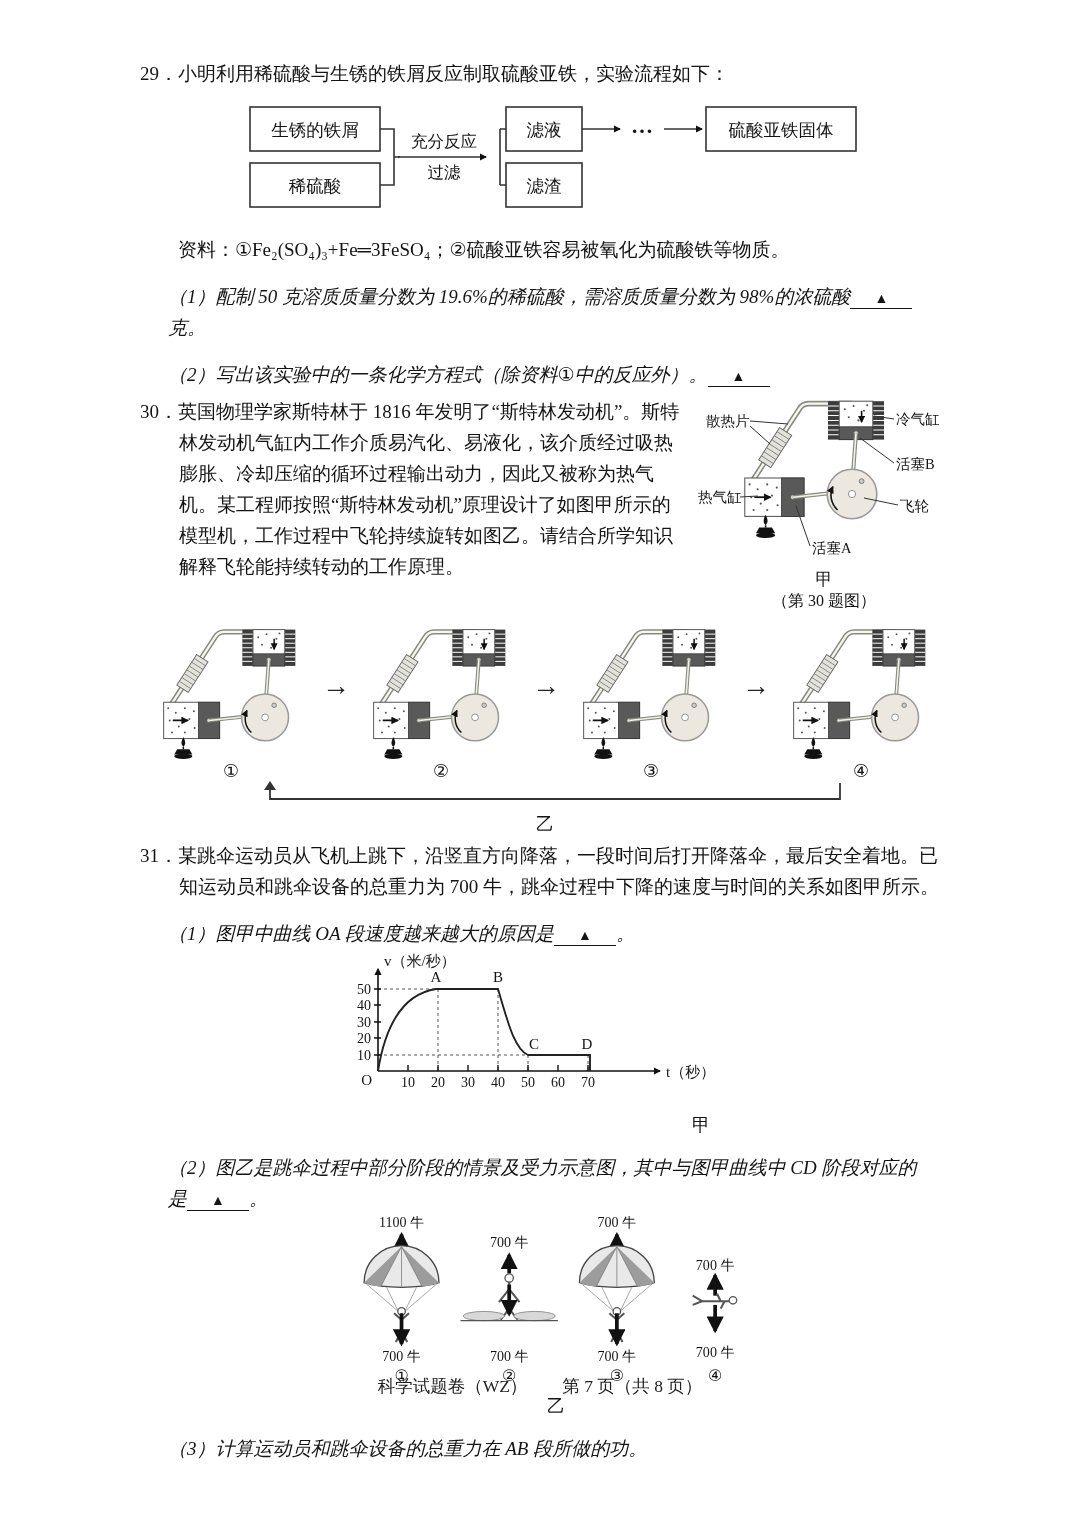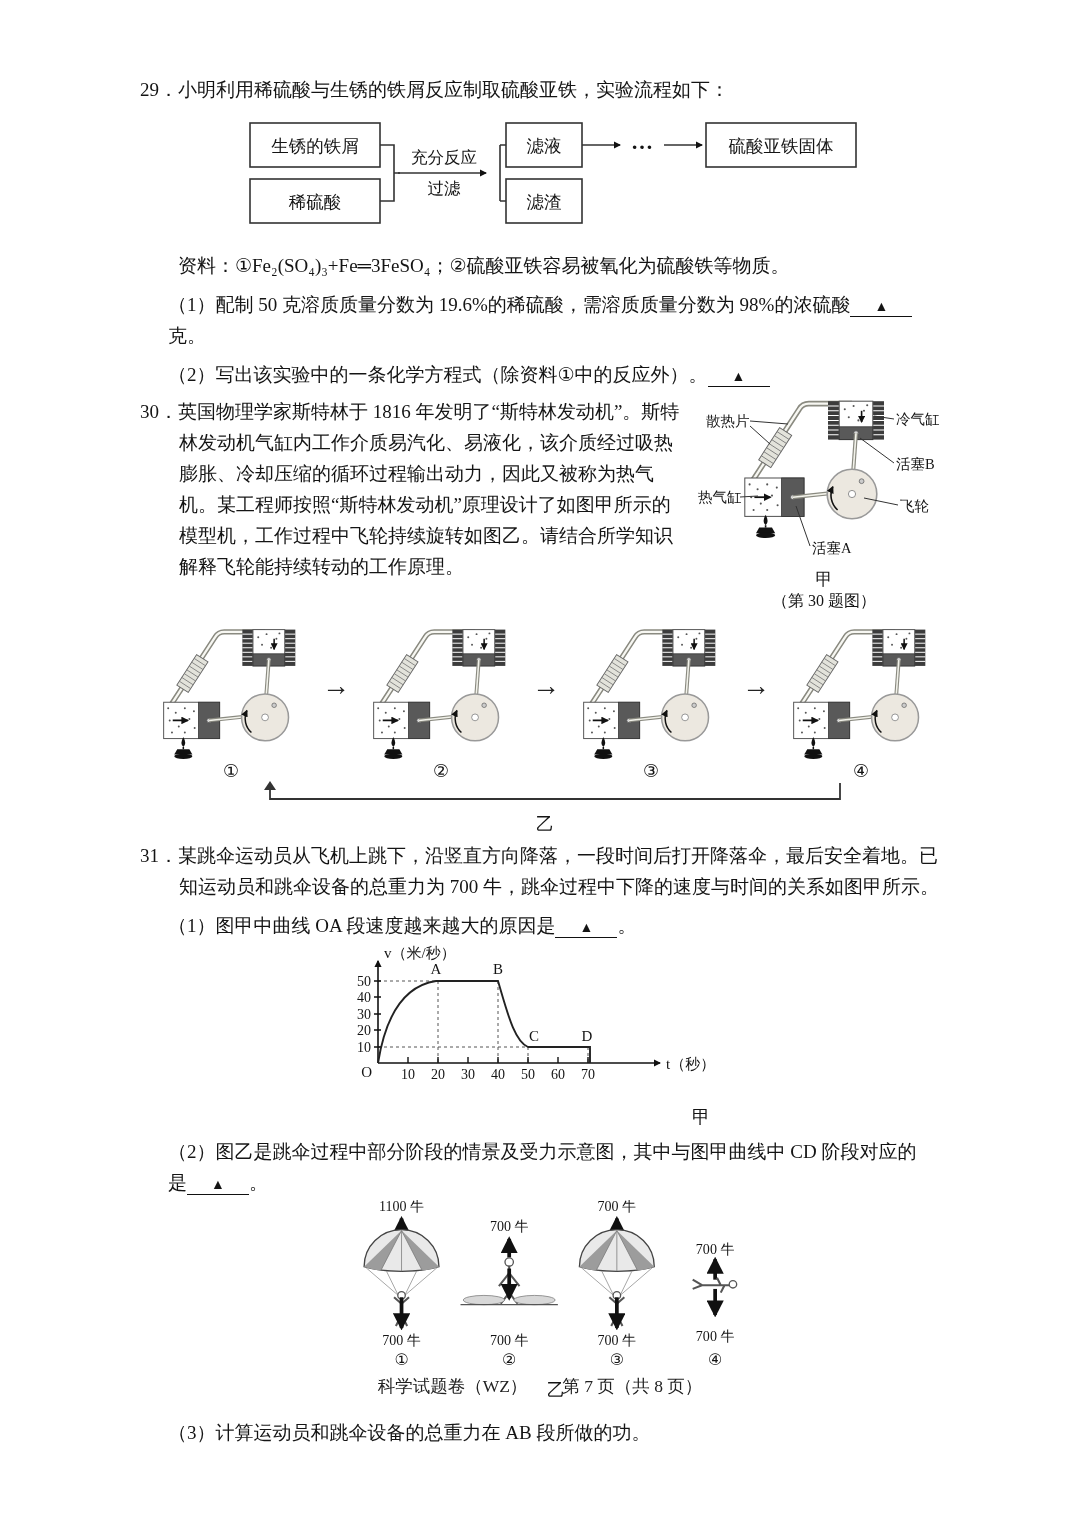--- a/index.html
+++ b/index.html
@@ -1,20 +1,20 @@
 <!DOCTYPE html>
 <html><head>
 <meta charset="utf-8">
 <style>
   html,body{margin:0;padding:0;background:#fff;}
   body{width:1080px;height:1527px;position:relative;overflow:hidden;
        font-family:"Liberation Serif","DejaVu Serif","DejaVu Sans",serif;color:#141414;}
-  .content{padding:74px 130px 0 140px;font-size:19px;line-height:31px;}
+  .content{padding:58px 130px 0 140px;font-size:19px;line-height:31px;}
   .stem{padding-left:39px;text-indent:-39px;margin:0;}
-  .subq{margin:8px 0 0 28px;}
+  .subq{margin:16px 0 0 28px;font-style:italic;}
   .info{margin:10px 0 0 38px;}
   .blank{display:inline-block;min-width:50px;border-bottom:1.6px solid #111;
          text-align:center;font-size:14px;line-height:14px;padding:0 6px 2px;vertical-align:baseline;}
   .flowwrap{margin:14px 0 0 108px;text-decoration:underline;}
   svg text{font-family:"Liberation Serif","DejaVu Serif","DejaVu Sans",serif;fill:#141414;}
   .fig30{float:right;width:252px;margin:-8px 0 8px 16px;text-align:center;}
   .figcap{font-size:17px;line-height:22px;}
   .figcap2{font-size:16px;line-height:20px;}
   .seqrow{display:flex;align-items:center;clear:both;margin:12px 0 0 2px;}
   .panel{display:flex;flex-direction:column;align-items:center;width:178px;}

